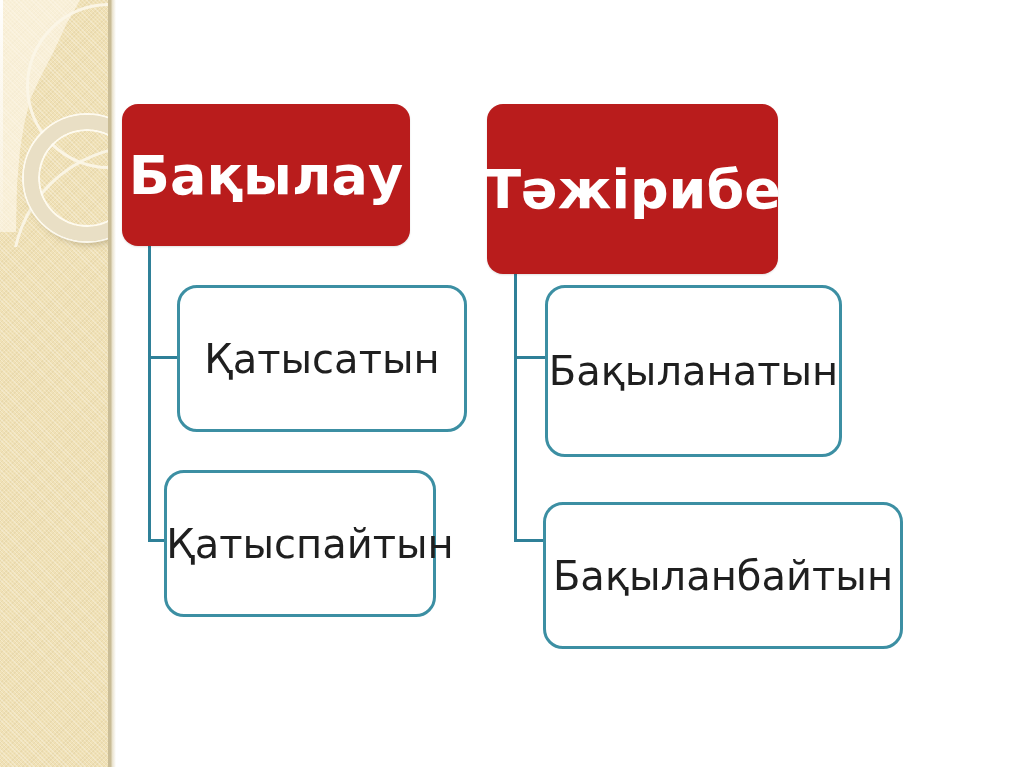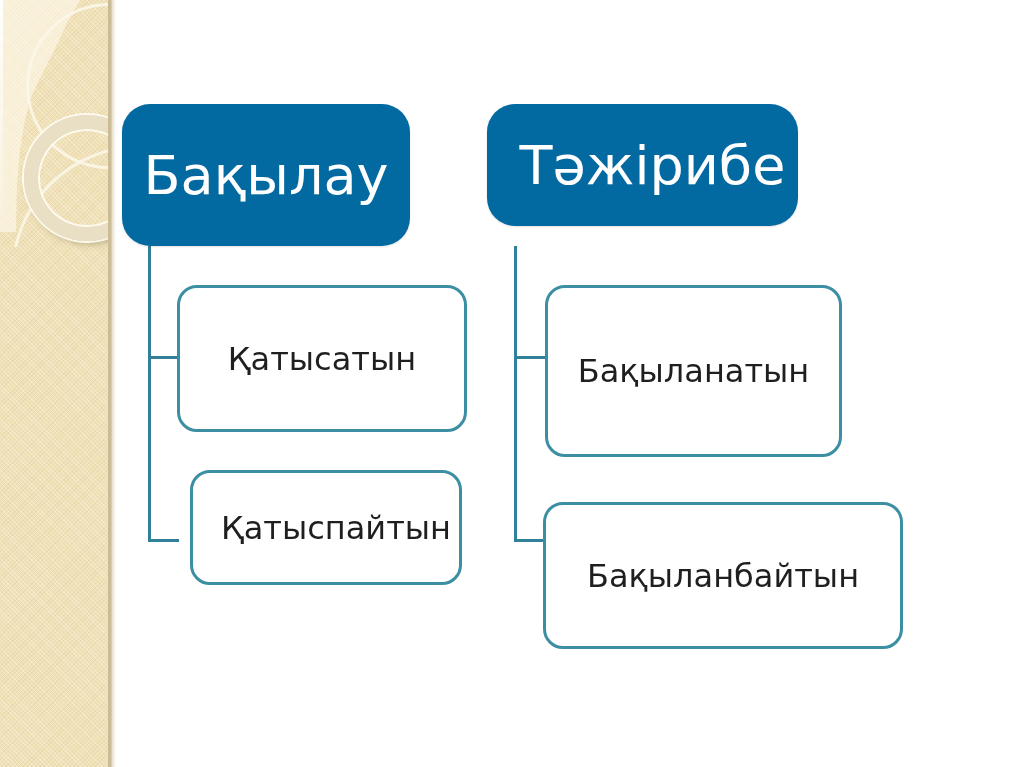--- a/index.html
+++ b/index.html
@@ -81,42 +81,42 @@
 
   
   .connector {
     position: absolute;
     background: #2f8098;
   }
 
   
   .node-header {
     position: absolute;
-    background: #0369a1;
-    border-radius: 28px;
+    background: #b91c1c;
+    border-radius: 16px;
     display: flex;
     align-items: center;
     justify-content: center;
     color: #ffffff;
     font-size: 54px;
-    font-weight: 400;
+    font-weight: 700;
     letter-spacing: 0px;
     box-shadow: 0 1px 2px rgba(0,0,0,0.12);
   }
   .node-child {
     position: absolute;
     background: #ffffff;
     border: 3px solid #3c8fa3;
     border-radius: 20px;
     box-sizing: border-box;
     display: flex;
     align-items: center;
     justify-content: center;
     color: #1f1f1f;
-    font-size: 32px;
+    font-size: 40px;
     font-weight: 400;
   }
 </style>
 </head>
 <body>
 
 <div class="slide">
 
   <div class="sidebar">
     <div class="sidebar-light-corner"></div>
@@ -138,25 +138,25 @@
     <div class="connector" style="left:514px; top:246px; width:3px; height:296px;"></div>
     <div class="connector" style="left:514px; top:356px; width:32px; height:3px;"></div>
     <div class="connector" style="left:514px; top:539px; width:30px; height:3px;"></div>
 
     <div class="node-header" style="left:122px; top:104px; width:288px; height:142px;">
       <span>Бақылау</span>
     </div>
     <div class="node-child" style="left:177px; top:285px; width:290px; height:147px;">
       <span>Қатысатын</span>
     </div>
-    <div class="node-child" style="left:190px; top:470px; width:272px; height:115px;padding-left:20px;">
+    <div class="node-child" style="left:164px; top:470px; width:272px; height:147px;padding-left:20px;">
       <span>Қатыспайтын</span>
     </div>
 
-    <div class="node-header" style="left:487px; top:104px; width:291px; height:122px;padding-left:20px;">
+    <div class="node-header" style="left:487px; top:104px; width:291px; height:170px;">
       <span>Тәжірибе</span>
     </div>
     <div class="node-child" style="left:545px; top:285px; width:297px; height:172px;">
       <span>Бақыланатын</span>
     </div>
     <div class="node-child" style="left:543px; top:470px; width:360px; height:147px;margin-top:32px;">
       <span>Бақыланбайтын</span>
     </div>
 
   </div>

